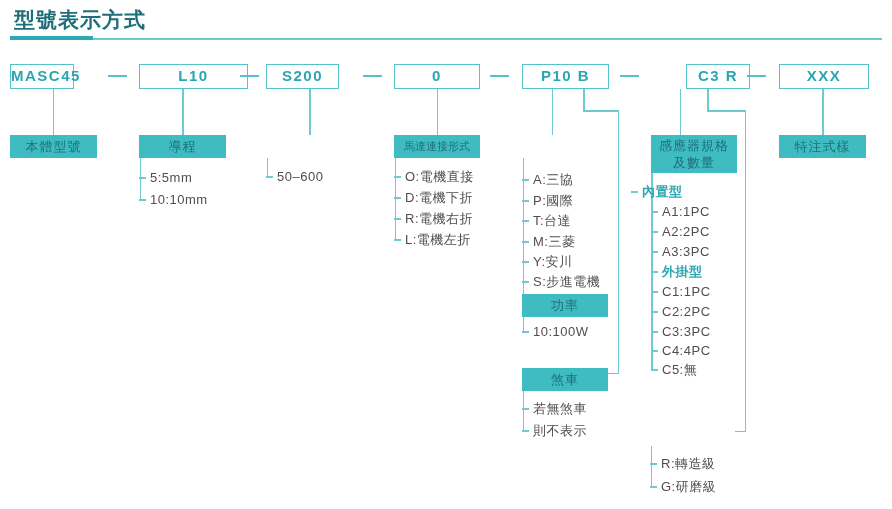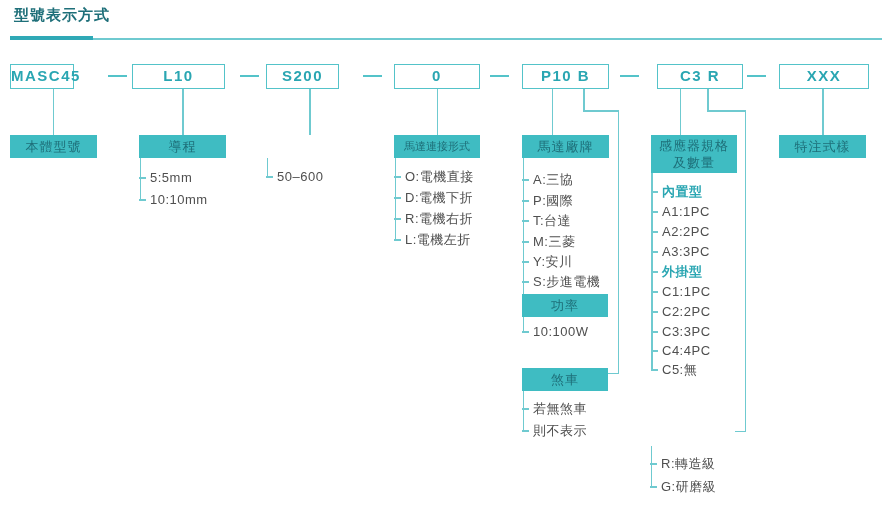--- a/index.html
+++ b/index.html
@@ -1,18 +1,18 @@
 <!DOCTYPE html>
 <html style="--teal: #3fbcc2; --teal-border: #54c3c9; --teal-line: #6fcad0; --teal-dark: #1e6f79; --teal-strong: #2fa9b6; --code-teal: #2aa6b2; --text-gray: #4f4f4f;"><head>
 <meta charset="utf-8">
 <style>
   html,body{margin:0;padding:0;background:#fff}
   .canvas{position:relative;width:892px;height:509px;background:#ffffff;
     font-family:"Liberation Sans","DejaVu Sans",sans-serif;overflow:hidden}
-  .title{position:absolute;left:14px;top:6px;font-size:15px;font-weight:600;
+  .title{position:absolute;left:14px;top:6px;font-size:21px;font-weight:600;
     color:var(--teal-dark,#1e6f79);letter-spacing:1px}
   .ul-thin{position:absolute;left:10px;top:38px;width:872px;height:1.5px;background:var(--teal-line,#7fccd3)}
   .ul-thick{position:absolute;left:10px;top:35.5px;width:83px;height:4.5px;background:var(--teal-strong,#2fa9b6)}
   .codebox{position:absolute;top:64px;height:25px;background:#fff;
     border:1.5px solid var(--teal-border,#54c3c9);box-sizing:border-box;text-align:center;
     line-height:21px;font-weight:bold;font-size:15px;color:var(--code-teal,#2aa6b2);letter-spacing:1.5px}
   .dash{position:absolute;top:75px;height:2px;width:19px;background:var(--teal-border,#54c3c9)}
   .vline{position:absolute;width:1.5px;background:var(--teal-line,#6fcad0)}
   .hline{position:absolute;height:1.5px;background:var(--teal-line,#6fcad0)}
   .lbox{position:absolute;height:23px;background:var(--teal,#3fbcc2);color:var(--teal-dark,#1e6f79);
@@ -28,25 +28,25 @@
 </head>
 <body>
 
 <div class="canvas">
 
   <div class="title">型號表示方式</div>
   <div class="ul-thin"></div>
   <div class="ul-thick"></div>
 
   <div class="codebox" style="left:10px;width:64px">MASC45</div>
-  <div class="codebox" style="left:132px;width:93px">L10</div>
+  <div class="codebox" style="left:139px;width:109px">L10</div>
   <div class="codebox" style="left:266px;width:73px">S200</div>
   <div class="codebox" style="left:394px;width:86px">0</div>
   <div class="codebox" style="left:522px;width:87px">P10 B</div>
-  <div class="codebox" style="left:657px;width:86px">C3 R</div>
+  <div class="codebox" style="left:686px;width:64px">C3 R</div>
   <div class="codebox" style="left:779px;width:90px">XXX</div>
 
   <div class="dash" style="left:108px"></div>
   <div class="dash" style="left:240px"></div>
   <div class="dash" style="left:363px"></div>
   <div class="dash" style="left:490px"></div>
   <div class="dash" style="left:620px"></div>
   <div class="dash" style="left:747px"></div>
 
   <div class="vline" style="left:52.5px;top:89px;height:46px"></div>
@@ -71,21 +71,20 @@
   <div class="vline" style="left:266.5px;top:158px;height:19px"></div>
   <div class="vline" style="left:394.5px;top:158px;height:82px"></div>
   <div class="vline" style="left:522.5px;top:158px;height:174px"></div>
   <div class="vline" style="left:522.5px;top:391px;height:40px"></div>
   <div class="vline" style="left:651px;top:173px;height:197px"></div>
   <div class="vline" style="left:650.5px;top:446px;height:41px"></div>
 
   <div class="lbox" style="left:10px;top:135px;width:87px">本體型號</div>
   <div class="lbox" style="left:139px;top:135px;width:87px">導程</div>
   <div class="lbox small" style="left:394px;top:135px;width:86px">馬達連接形式</div>
-  <div class="lbox" style="left:522px;top:135px;width:87px">馬達廠牌</div>
   <div class="lbox two" style="left:651px;top:135px;width:86px">
     <span>感應器規格</span>
     <span>及數量</span>
   </div>
   <div class="lbox" style="left:522px;top:294px;width:86px">功率</div>
   <div class="lbox" style="left:779px;top:135px;width:87px">特注式樣</div>
   <div class="lbox" style="left:522px;top:368px;width:86px">煞車</div>
 
   <div class="opt" style="left:139px;top:169px">5:5mm</div>
   <div class="opt" style="left:139px;top:191px">10:10mm</div>
@@ -102,21 +101,21 @@
   <div class="opt" style="left:522px;top:212px">T:台達</div>
   <div class="opt" style="left:522px;top:233px">M:三菱</div>
   <div class="opt" style="left:522px;top:253px">Y:安川</div>
   <div class="opt" style="left:522px;top:273px">S:步進電機</div>
 
   <div class="opt" style="left:522px;top:323px">10:100W</div>
 
   <div class="opt" style="left:522px;top:400px">若無煞車</div>
   <div class="opt" style="left:522px;top:422px">則不表示</div>
 
-  <div class="opt head" style="left:651px;top:183px">內置型</div>
+  <div class="opt head" style="left:631px;top:183px">內置型</div>
   <div class="opt" style="left:651px;top:203px">A1:1PC</div>
   <div class="opt" style="left:651px;top:223px">A2:2PC</div>
   <div class="opt" style="left:651px;top:243px">A3:3PC</div>
   <div class="opt head" style="left:651px;top:263px">外掛型</div>
   <div class="opt" style="left:651px;top:283px">C1:1PC</div>
   <div class="opt" style="left:651px;top:303px">C2:2PC</div>
   <div class="opt" style="left:651px;top:323px">C3:3PC</div>
   <div class="opt" style="left:651px;top:342px">C4:4PC</div>
   <div class="opt" style="left:651px;top:361px">C5:無</div>
 

